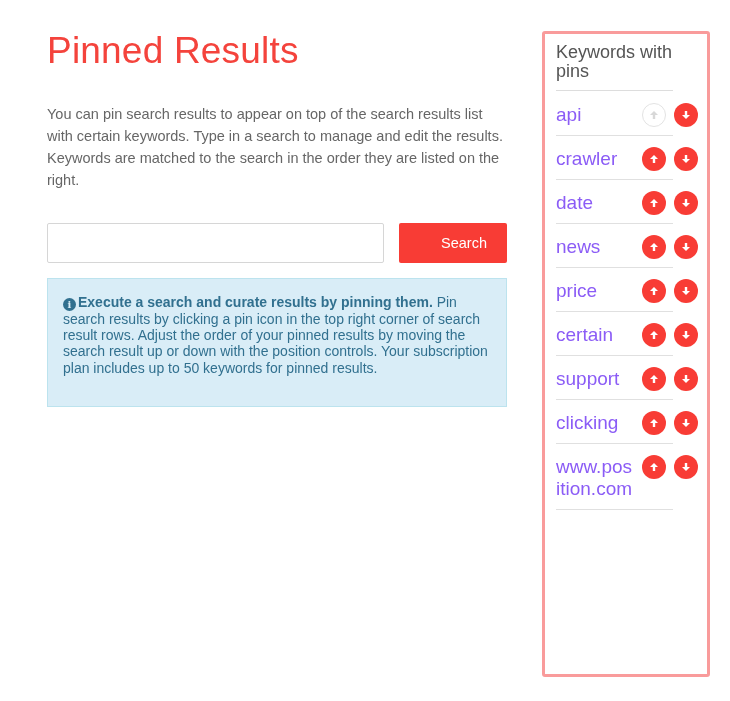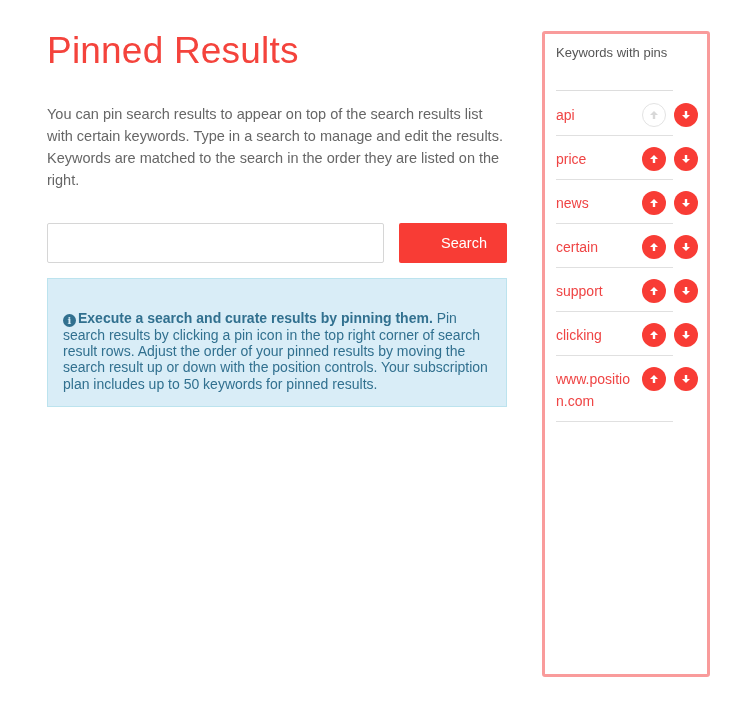--- a/index.html
+++ b/index.html
@@ -25,49 +25,49 @@
       outline: none;
     }
     .search-button {
       position: absolute; left: 352px; top: 0; width: 108px; height: 40px;
       background: #f83c35; color: #fff; border: none; border-radius: 2px;
       font-size: 14.5px; font-family: "Liberation Sans", sans-serif; cursor: pointer; padding-left: 22px;
     }
     .info-box {
       position: absolute; top: 278px; left: 0; width: 460px; height: 129px;
       background: #d9edf7; border: 1px solid #bce3ee;
-      padding: 31px 15px 0 15px;
+      padding: 15px 15px 0 15px;
       font-size: 14px; line-height: 16.2px; color: #31708f;
     }
     .info-box .strong { font-weight: bold; color: #31708f; }
     .info-icon {
       display: inline-block; width: 13px; height: 13px; border-radius: 50%;
       background: #31708f; color: #d9edf7; font-size: 10px; line-height: 13px;
       text-align: center; font-weight: bold; vertical-align: -1px; margin-right: 2px;
       font-family: "DejaVu Serif", serif;
     }
 
     .sidebar {
       position: absolute; left: 542px; top: 31px; width: 168px; height: 646px;
       border: 3px solid #f99b9b; border-radius: 3px; background: #fff;
     }
     .sidebar-title {
       position: absolute; left: 11px; top: 9px; width: 130px;
-      font-size: 13px; line-height: 19px; color: #555; font-weight: 300;
+      font-size: 18px; line-height: 19px; color: #555; font-weight: 300;
     }
     .sidebar-title-divider {
       position: absolute; left: 11px; top: 56px; width: 117px; height: 1px; background: #ddd;
     }
     .kw-list { position: absolute; left: 11px; top: 57px; width: 150px; }
     .kw-item { position: relative; width: 150px; height: 44px; border-bottom: 1px solid #e0e0e0; }
     .kw-item.tall { height: 66px; }
     .kw-item.last { border-bottom: none; }
     .kw-label {
       position: absolute; left: 0; top: 13px; width: 78px;
-      font-size: 14px; line-height: 22px; color: #ef4444; word-break: break-all;
+      font-size: 19px; line-height: 22px; color: #8b5cf6; word-break: break-all;
     }
     .kw-btn {
       position: absolute; top: 12px; width: 24px; height: 24px; border-radius: 50%;
       background: #f83c35; border: none; color: #fff; cursor: pointer;
       display: flex; align-items: center; justify-content: center;
     }
     .kw-btn.up { left: 86px; }
     .kw-btn.down { left: 118px; }
     .kw-btn.disabled { background: #fff; border: 1px solid #e3e3e3; }
     .kw-btn svg { width: 10px; height: 10px; }
@@ -107,39 +107,75 @@
         <button class="kw-btn down" style="color: rgb(255, 255, 255);">
           <span style="display:flex">
             <svg viewBox="0 0 10 10">
               <path d="M5 9 L9 5 L6.2 5 L6.2 1 L3.8 1 L3.8 5 L1 5 Z" fill="currentColor"></path>
             </svg>
           </span>
         </button>
         <div class="kw-item-divider"></div>
       </div>
       <div class="kw-item">
+        <span class="kw-label">crawler</span>
+        <button class="kw-btn up" style="color: rgb(255, 255, 255);">
+          <span style="display:flex">
+            <svg viewBox="0 0 10 10">
+              <path d="M5 1 L9 5 L6.2 5 L6.2 9 L3.8 9 L3.8 5 L1 5 Z" fill="currentColor"></path>
+            </svg>
+          </span>
+        </button>
+        <button class="kw-btn down" style="color: rgb(255, 255, 255);">
+          <span style="display:flex">
+            <svg viewBox="0 0 10 10">
+              <path d="M5 9 L9 5 L6.2 5 L6.2 1 L3.8 1 L3.8 5 L1 5 Z" fill="currentColor"></path>
+            </svg>
+          </span>
+        </button>
+        <div class="kw-item-divider"></div>
+      </div>
+      <div class="kw-item">
+        <span class="kw-label">date</span>
+        <button class="kw-btn up" style="color: rgb(255, 255, 255);">
+          <span style="display:flex">
+            <svg viewBox="0 0 10 10">
+              <path d="M5 1 L9 5 L6.2 5 L6.2 9 L3.8 9 L3.8 5 L1 5 Z" fill="currentColor"></path>
+            </svg>
+          </span>
+        </button>
+        <button class="kw-btn down" style="color: rgb(255, 255, 255);">
+          <span style="display:flex">
+            <svg viewBox="0 0 10 10">
+              <path d="M5 9 L9 5 L6.2 5 L6.2 1 L3.8 1 L3.8 5 L1 5 Z" fill="currentColor"></path>
+            </svg>
+          </span>
+        </button>
+        <div class="kw-item-divider"></div>
+      </div>
+      <div class="kw-item">
+        <span class="kw-label">news</span>
+        <button class="kw-btn up" style="color: rgb(255, 255, 255);">
+          <span style="display:flex">
+            <svg viewBox="0 0 10 10">
+              <path d="M5 1 L9 5 L6.2 5 L6.2 9 L3.8 9 L3.8 5 L1 5 Z" fill="currentColor"></path>
+            </svg>
+          </span>
+        </button>
+        <button class="kw-btn down" style="color: rgb(255, 255, 255);">
+          <span style="display:flex">
+            <svg viewBox="0 0 10 10">
+              <path d="M5 9 L9 5 L6.2 5 L6.2 1 L3.8 1 L3.8 5 L1 5 Z" fill="currentColor"></path>
+            </svg>
+          </span>
+        </button>
+        <div class="kw-item-divider"></div>
+      </div>
+      <div class="kw-item">
         <span class="kw-label">price</span>
-        <button class="kw-btn up" style="color: rgb(255, 255, 255);">
-          <span style="display:flex">
-            <svg viewBox="0 0 10 10">
-              <path d="M5 1 L9 5 L6.2 5 L6.2 9 L3.8 9 L3.8 5 L1 5 Z" fill="currentColor"></path>
-            </svg>
-          </span>
-        </button>
-        <button class="kw-btn down" style="color: rgb(255, 255, 255);">
-          <span style="display:flex">
-            <svg viewBox="0 0 10 10">
-              <path d="M5 9 L9 5 L6.2 5 L6.2 1 L3.8 1 L3.8 5 L1 5 Z" fill="currentColor"></path>
-            </svg>
-          </span>
-        </button>
-        <div class="kw-item-divider"></div>
-      </div>
-      <div class="kw-item">
-        <span class="kw-label">news</span>
         <button class="kw-btn up" style="color: rgb(255, 255, 255);">
           <span style="display:flex">
             <svg viewBox="0 0 10 10">
               <path d="M5 1 L9 5 L6.2 5 L6.2 9 L3.8 9 L3.8 5 L1 5 Z" fill="currentColor"></path>
             </svg>
           </span>
         </button>
         <button class="kw-btn down" style="color: rgb(255, 255, 255);">
           <span style="display:flex">
             <svg viewBox="0 0 10 10">

